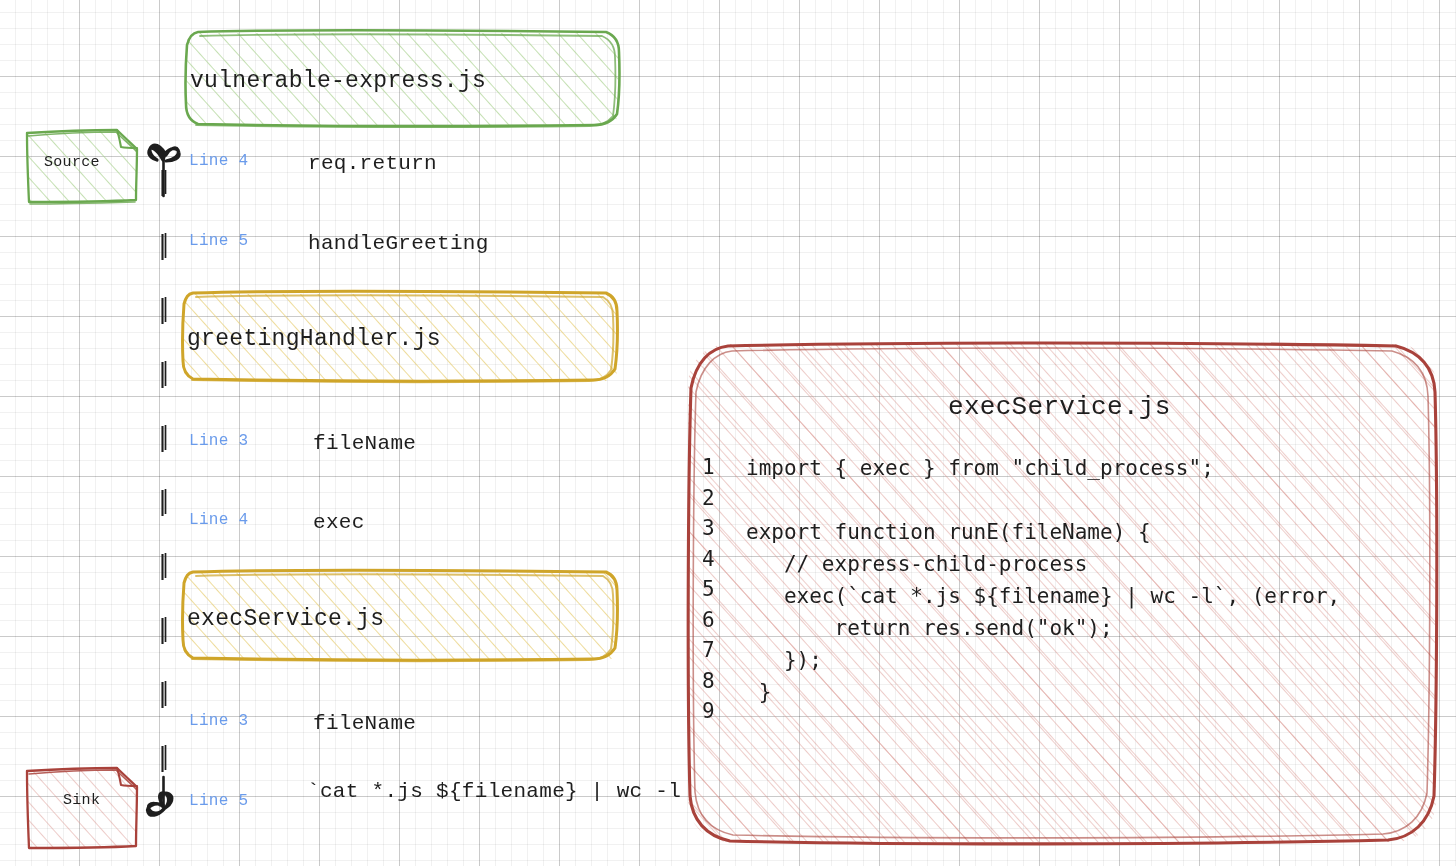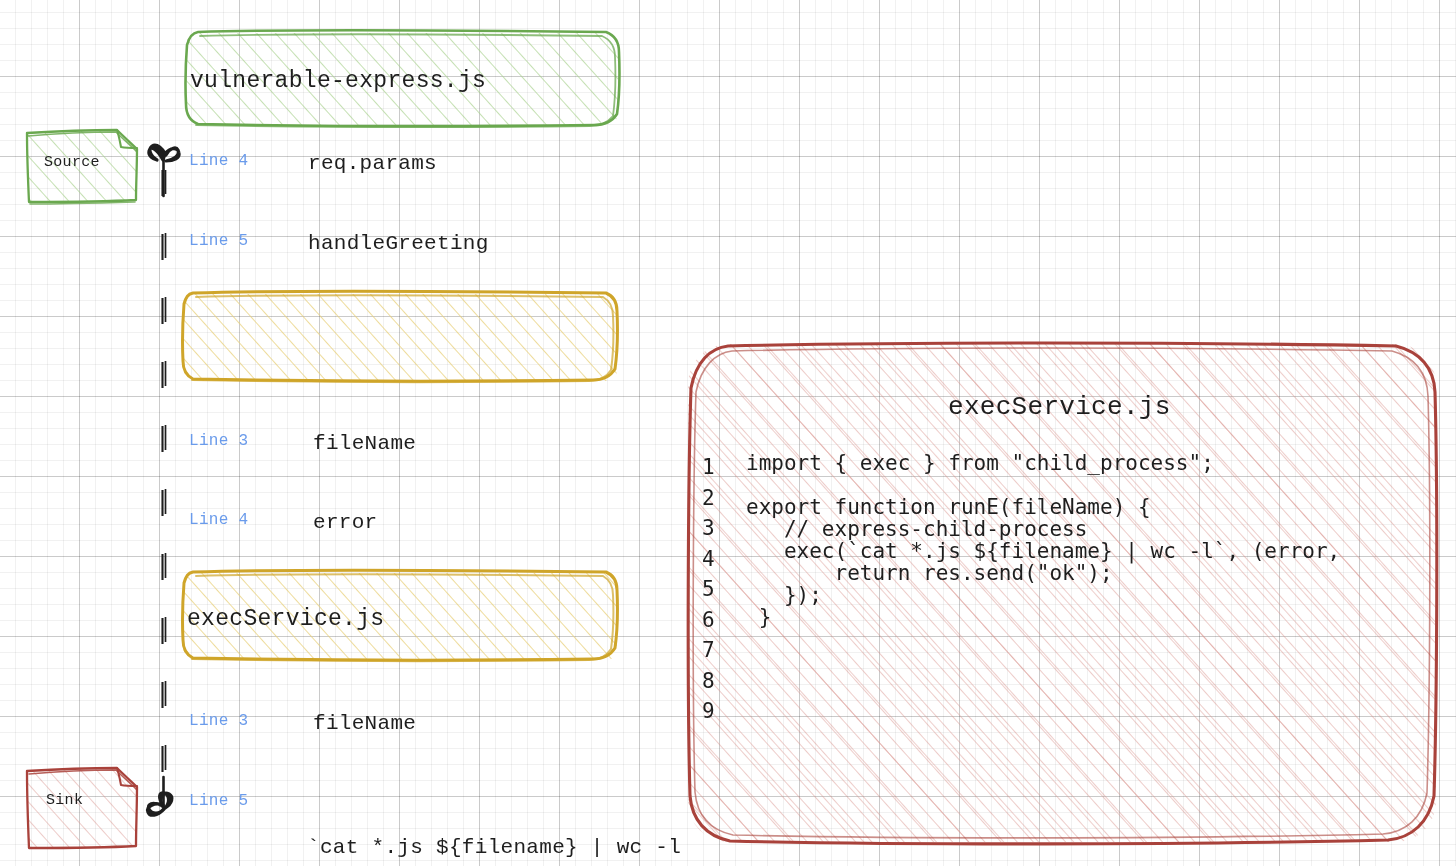--- a/index.html
+++ b/index.html
@@ -50,21 +50,21 @@
   
   .node-label { font-size: 15px; color:#1e1e1e; }
 
   
   .step-line  { font-size: 16px; color:#6a9beb; }
   .step-sym   { font-size: 21px; color:#1e1e1e; }
 
   
   .code-title { font-size: 26px; color:#1e1e1e; }
   .code-gutter{ font-size: 21px; color:#1e1e1e; line-height: 30.5px; text-align:left; }
-  .code-body  { font-size: 21px; color:#1e1e1e; line-height: 22px; }
+  .code-body  { font-size: 21px; color:#1e1e1e; line-height: 32px; }
 
   
 </style>
 </head>
 <body>
 
 <div id="canvas">
 
   <svg class="layer svg" width="1456" height="866" viewBox="0 0 1456 866">
     <defs>
@@ -167,42 +167,43 @@
                  C157,816 150,817 148,812 C146,806 155,802 163,805
                  C158,798 159,792 164,793 C170,795 170,803 165,808
                  C172,804 174,797 169,794 C163,791 159,798 162,806 Z" fill="#1e1e1e" stroke="#1e1e1e" stroke-width="3.4" stroke-linejoin="round"></path>
       </g>
     </g>
   </svg>
 
   <div class="layer">
 
     <div class="hand node-label" style="left:44px; top:154px;">Source</div>
-    <div class="hand node-label" style="left:46px; top:792px;">Sink</div>
+    <div class="hand node-label" style="left:63px; top:792px;">Sink</div>
 
     <div class="hand file-label" style="left:190px; top:68px;">vulnerable-express.js</div>
+    <div class="hand file-label" style="left:187px; top:326px;">greetingHandler.js</div>
     <div class="hand file-label" style="left:187px; top:606px;">execService.js</div>
 
     <div class="hand step-line" style="left:189px; top:152px;">Line 4</div>
-    <div class="hand step-sym" style="left:308px; top:152px;">req.params</div>
+    <div class="hand step-sym" style="left:308px; top:152px;">req.return</div>
 
     <div class="hand step-line" style="left:189px; top:232px;">Line 5</div>
     <div class="hand step-sym" style="left:308px; top:232px;text-align:right;">handleGreeting</div>
 
     <div class="hand step-line" style="left:189px; top:432px;">Line 3</div>
     <div class="hand step-sym" style="left:313px; top:432px;">fileName</div>
 
     <div class="hand step-line" style="left:189px; top:511px;">Line 4</div>
-    <div class="hand step-sym" style="left:313px; top:511px;">error</div>
+    <div class="hand step-sym" style="left:313px; top:511px;">exec</div>
 
     <div class="hand step-line" style="left:189px; top:712px;">Line 3</div>
     <div class="hand step-sym" style="left:313px; top:712px;">fileName</div>
 
     <div class="hand step-line" style="left:189px; top:792px;">Line 5</div>
-    <div class="hand step-sym" style="left:307px; top:836px;">`cat *.js ${filename} | wc -l</div>
+    <div class="hand step-sym" style="left:307px; top:780px;">`cat *.js ${filename} | wc -l</div>
 
     <div class="hand code-title" style="left:948px; top:392px;">execService.js</div>
 
     <div class="mono code-gutter" style="left:702px; top:452px;">1
 2
 3
 4
 5
 6
 7

